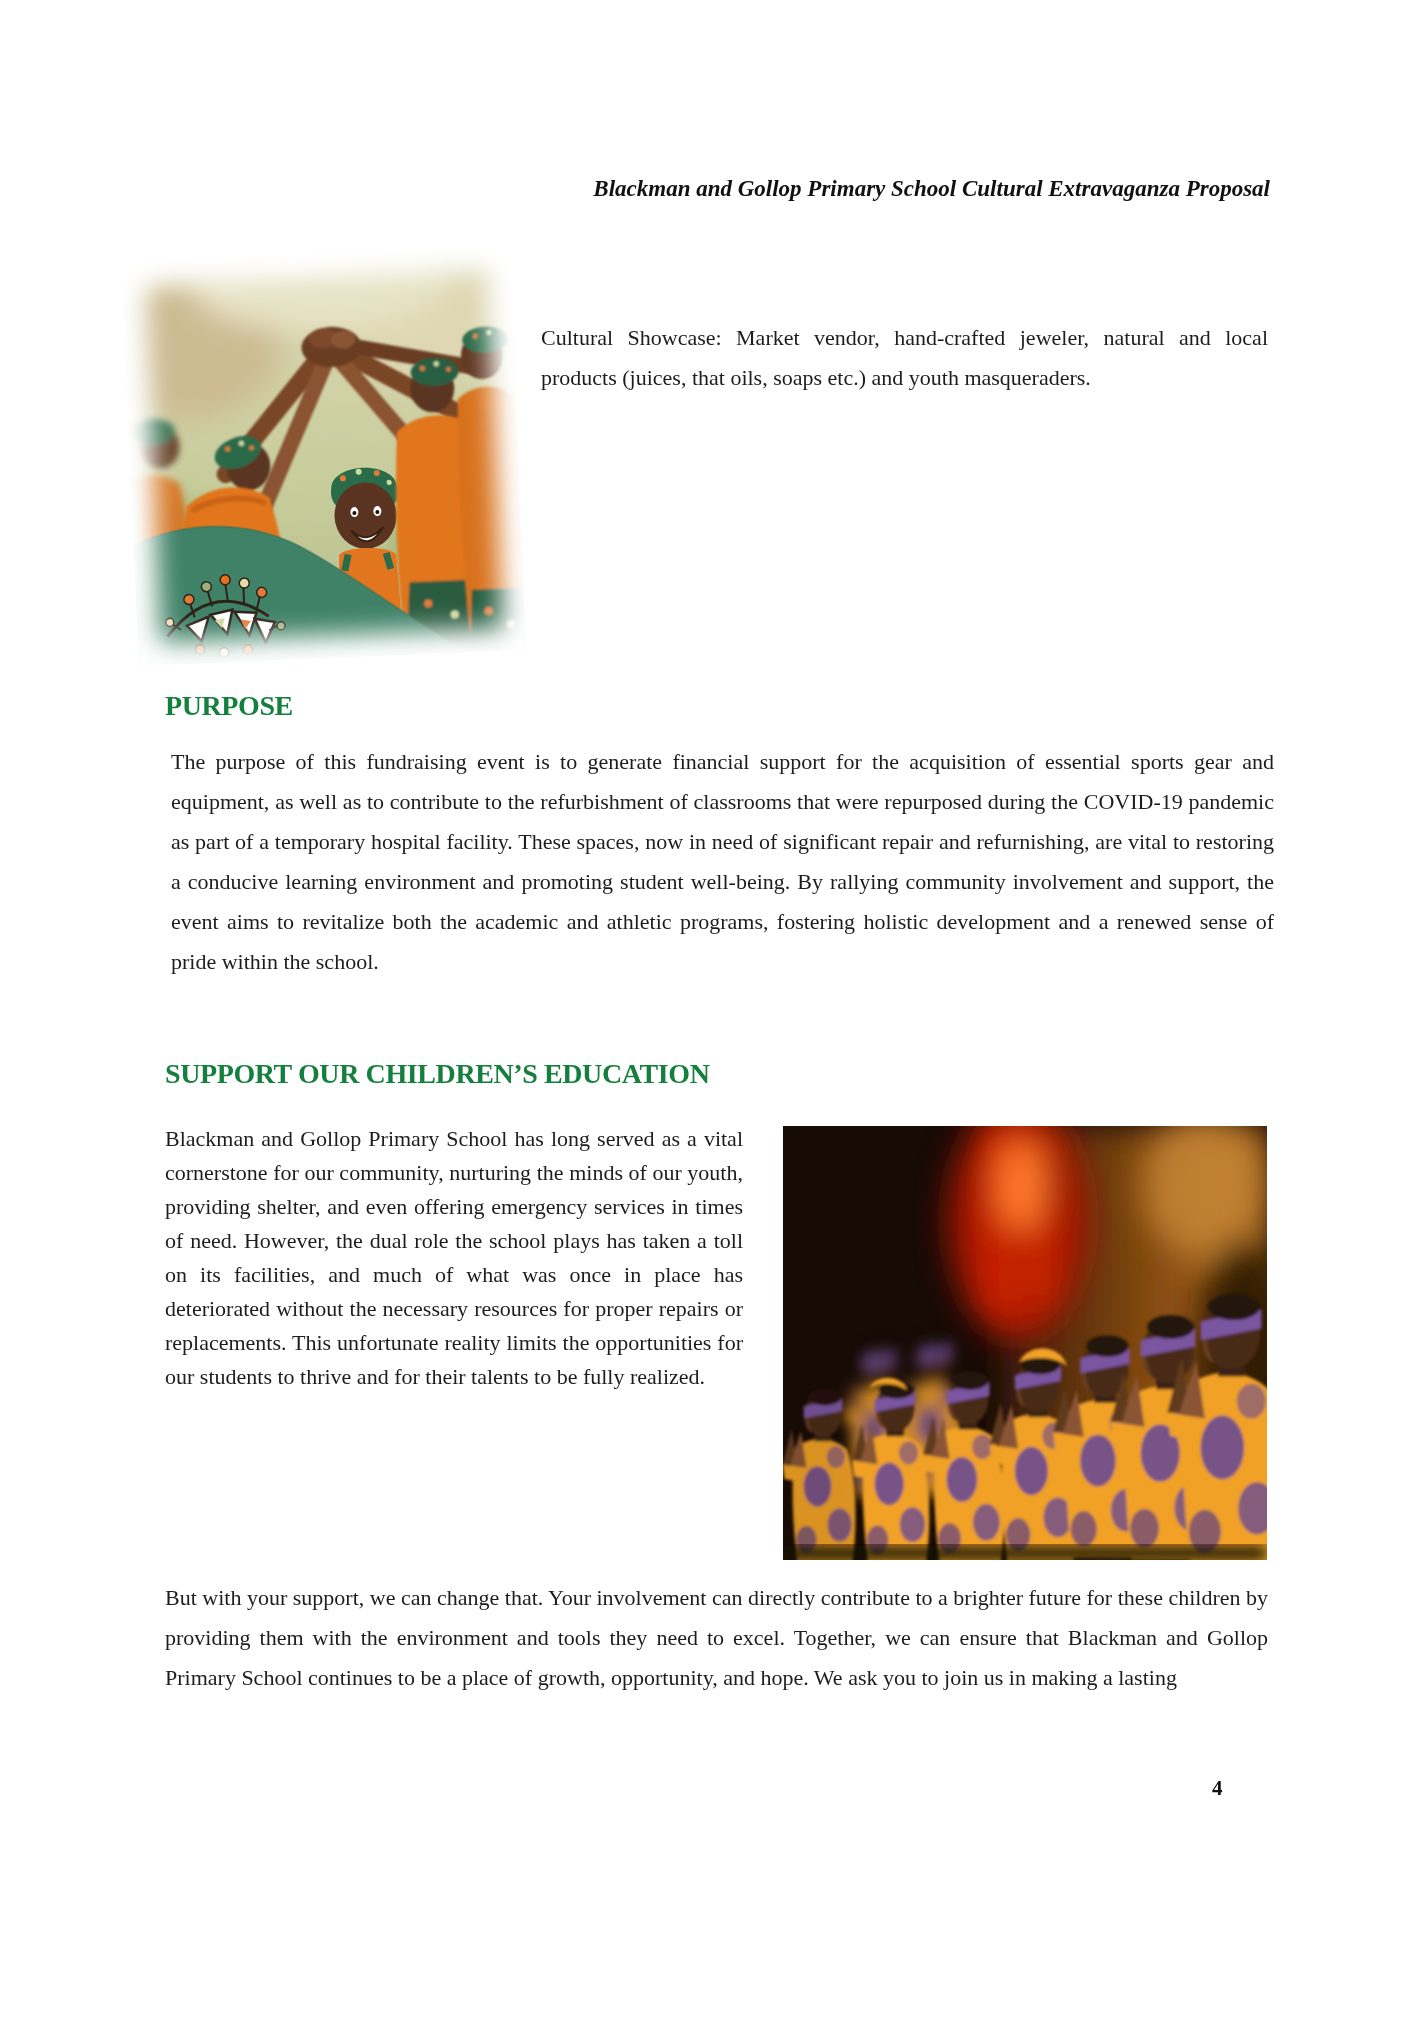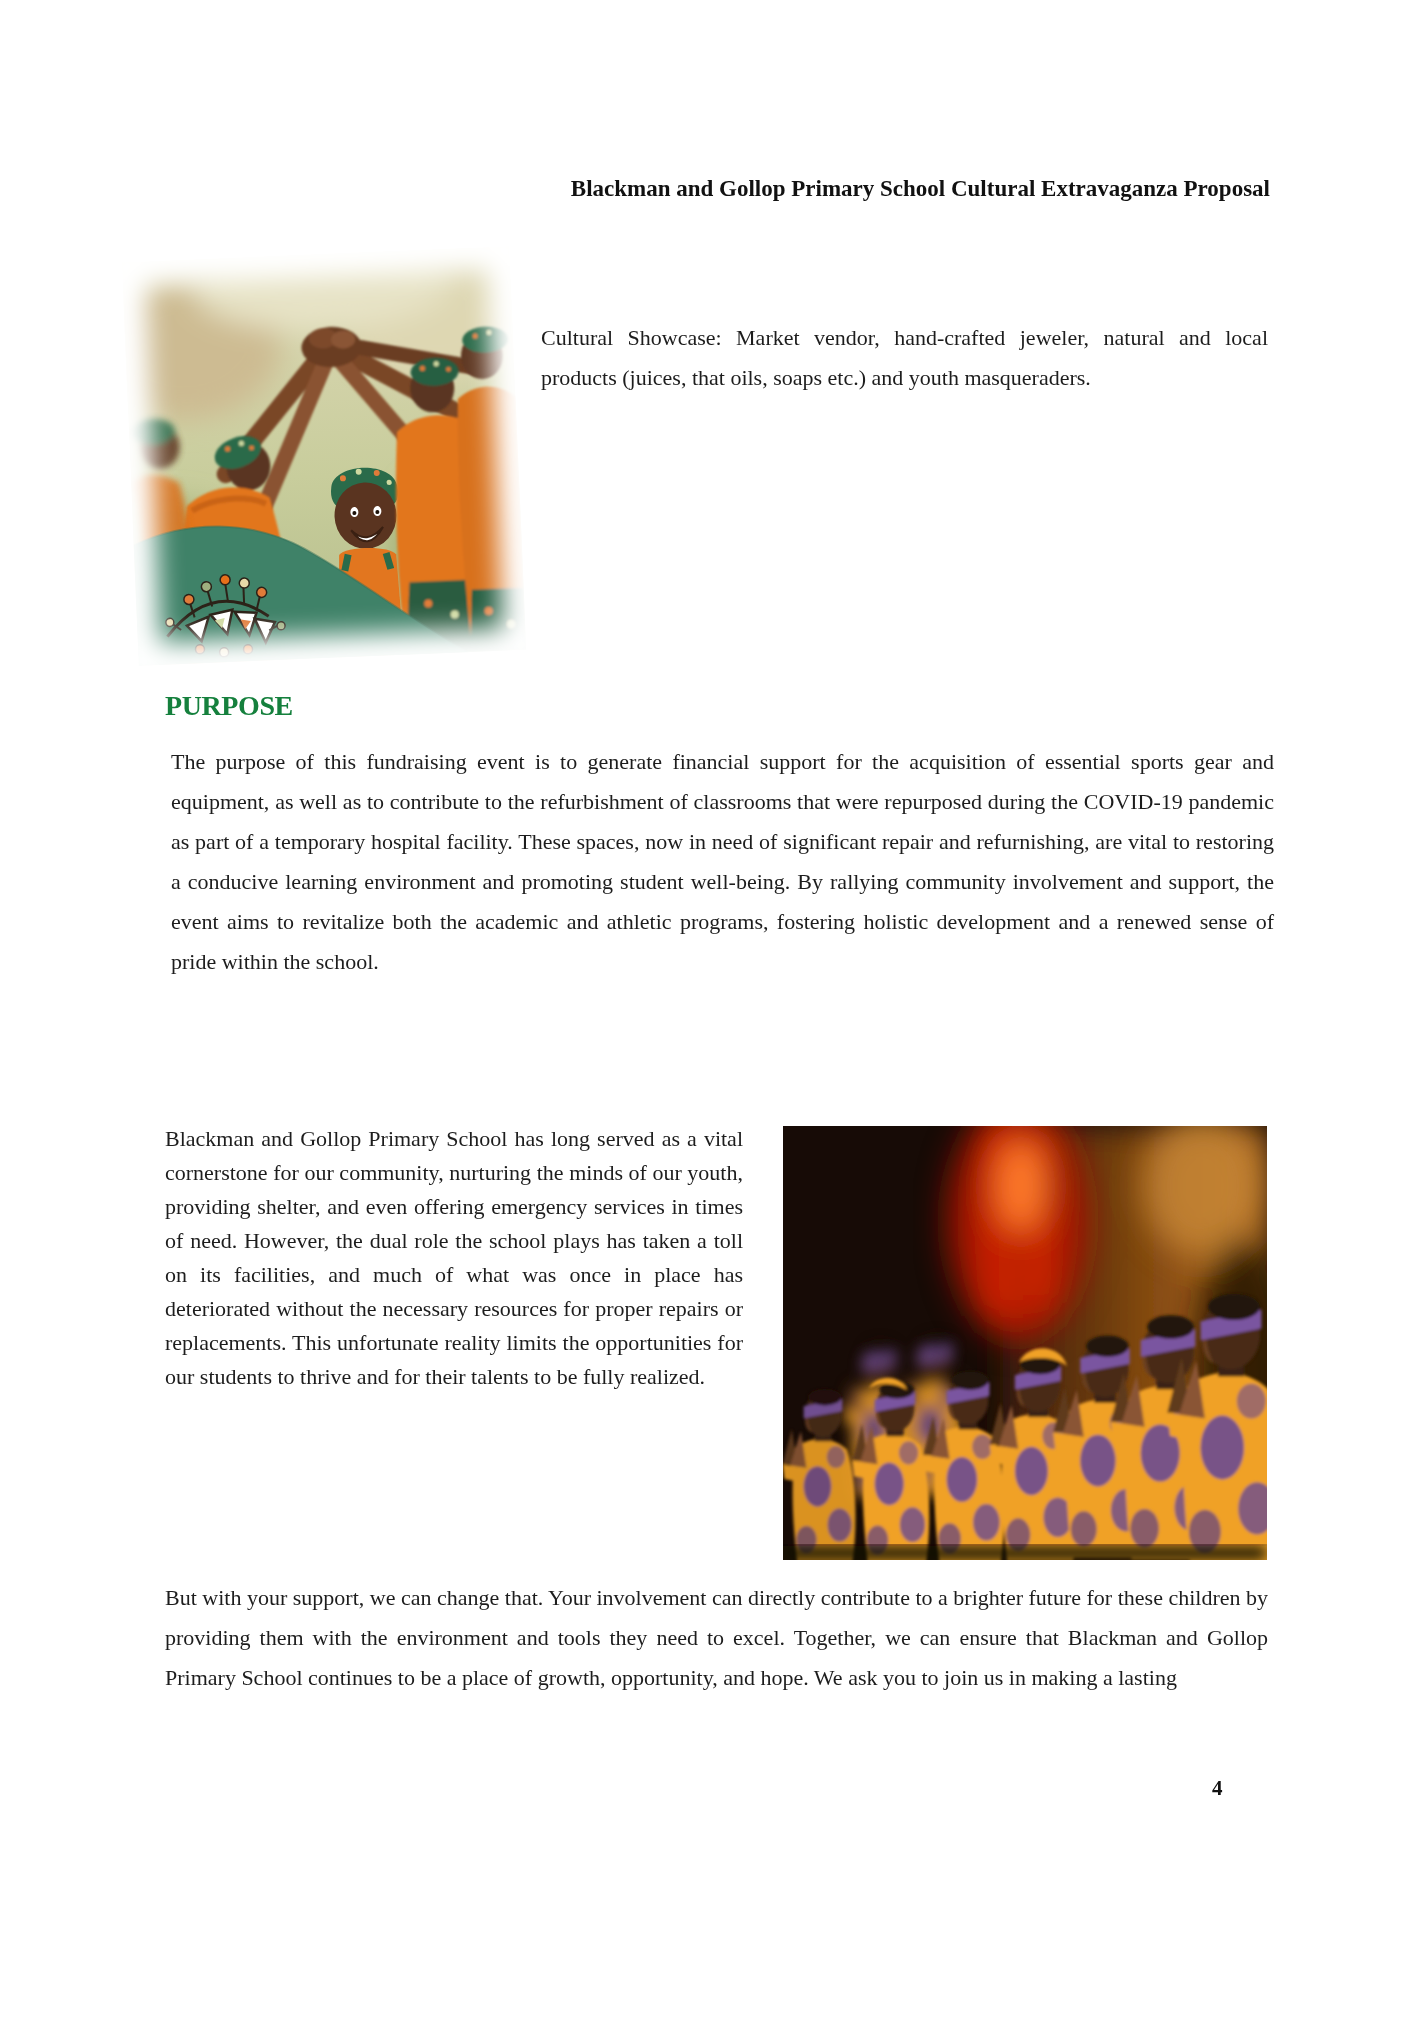--- a/index.html
+++ b/index.html
@@ -2,21 +2,21 @@
 <html><head>
 <meta charset="utf-8">
 <style>
   html,body { margin:0; padding:0; background:#ffffff; }
   .page {
     position:relative; width:1428px; height:2028px; background:#ffffff;
     font-family:"Liberation Serif", serif; color:#1d1d1d; overflow:hidden;
   }
   .doc-header {
     position:absolute; top:176px; left:160px; width:1110px;
-    text-align:right; font-weight:bold; font-size:23px;
+    text-align:right; font-style:italic; font-weight:bold; font-size:23px;
     color:#111;
   }
   .body-text { font-size:22px; line-height:40px; text-align:justify; }
   .body-text p { margin:0 0 17px 0; }
   .intro-block { position:absolute; left:541px; top:318px; width:727px; }
   .orange-heading {
     position:absolute; left:165px; margin:0; color:#15803d;
     font-size:28px; font-weight:bold; letter-spacing:-0.4px;
     font-family:"Liberation Serif", serif;
   }
@@ -174,20 +174,21 @@
     <div class="fade"></div>
   </div>
 
   <div class="intro-block body-text">
     <p>Cultural Showcase: Market vendor, hand-crafted jeweler, natural and local products (juices, that oils, soaps etc.) and youth masqueraders.</p>
   </div>
 
   <h2 class="orange-heading" id="purpose-heading">PURPOSE</h2>
   <div class="purpose-body body-text">The purpose of this fundraising event is to generate financial support for the acquisition of essential sports gear and equipment, as well as to contribute to the refurbishment of classrooms that were repurposed during the COVID-19 pandemic as part of a temporary hospital facility. These spaces, now in need of significant repair and refurnishing, are vital to restoring a conducive learning environment and promoting student well-being. By rallying community involvement and support, the event aims to revitalize both the academic and athletic programs, fostering holistic development and a renewed sense of pride within the school.</div>
 
+  <h2 class="orange-heading" id="support-heading">SUPPORT OUR CHILDREN’S EDUCATION</h2>
   <div class="support-left body-text">Blackman and Gollop Primary School has long served as a vital cornerstone for our community, nurturing the minds of our youth, providing shelter, and even offering emergency services in times of need. However, the dual role the school plays has taken a toll on its facilities, and much of what was once in place has deteriorated without the necessary resources for proper repairs or replacements. This unfortunate reality limits the opportunities for our students to thrive and for their talents to be fully realized.</div>
 
   <div class="choir-photo">
     <svg viewBox="0 0 484 434" preserveAspectRatio="none">
       <defs>
         <linearGradient id="warm" x1="0" y1="0" x2="1" y2="0">
           <stop offset="0" stop-color="#3a1c08"></stop>
             <stop offset="0.6" stop-color="#8a4e12"></stop>
             <stop offset="1" stop-color="#b06a1e"></stop>
         </linearGradient>

